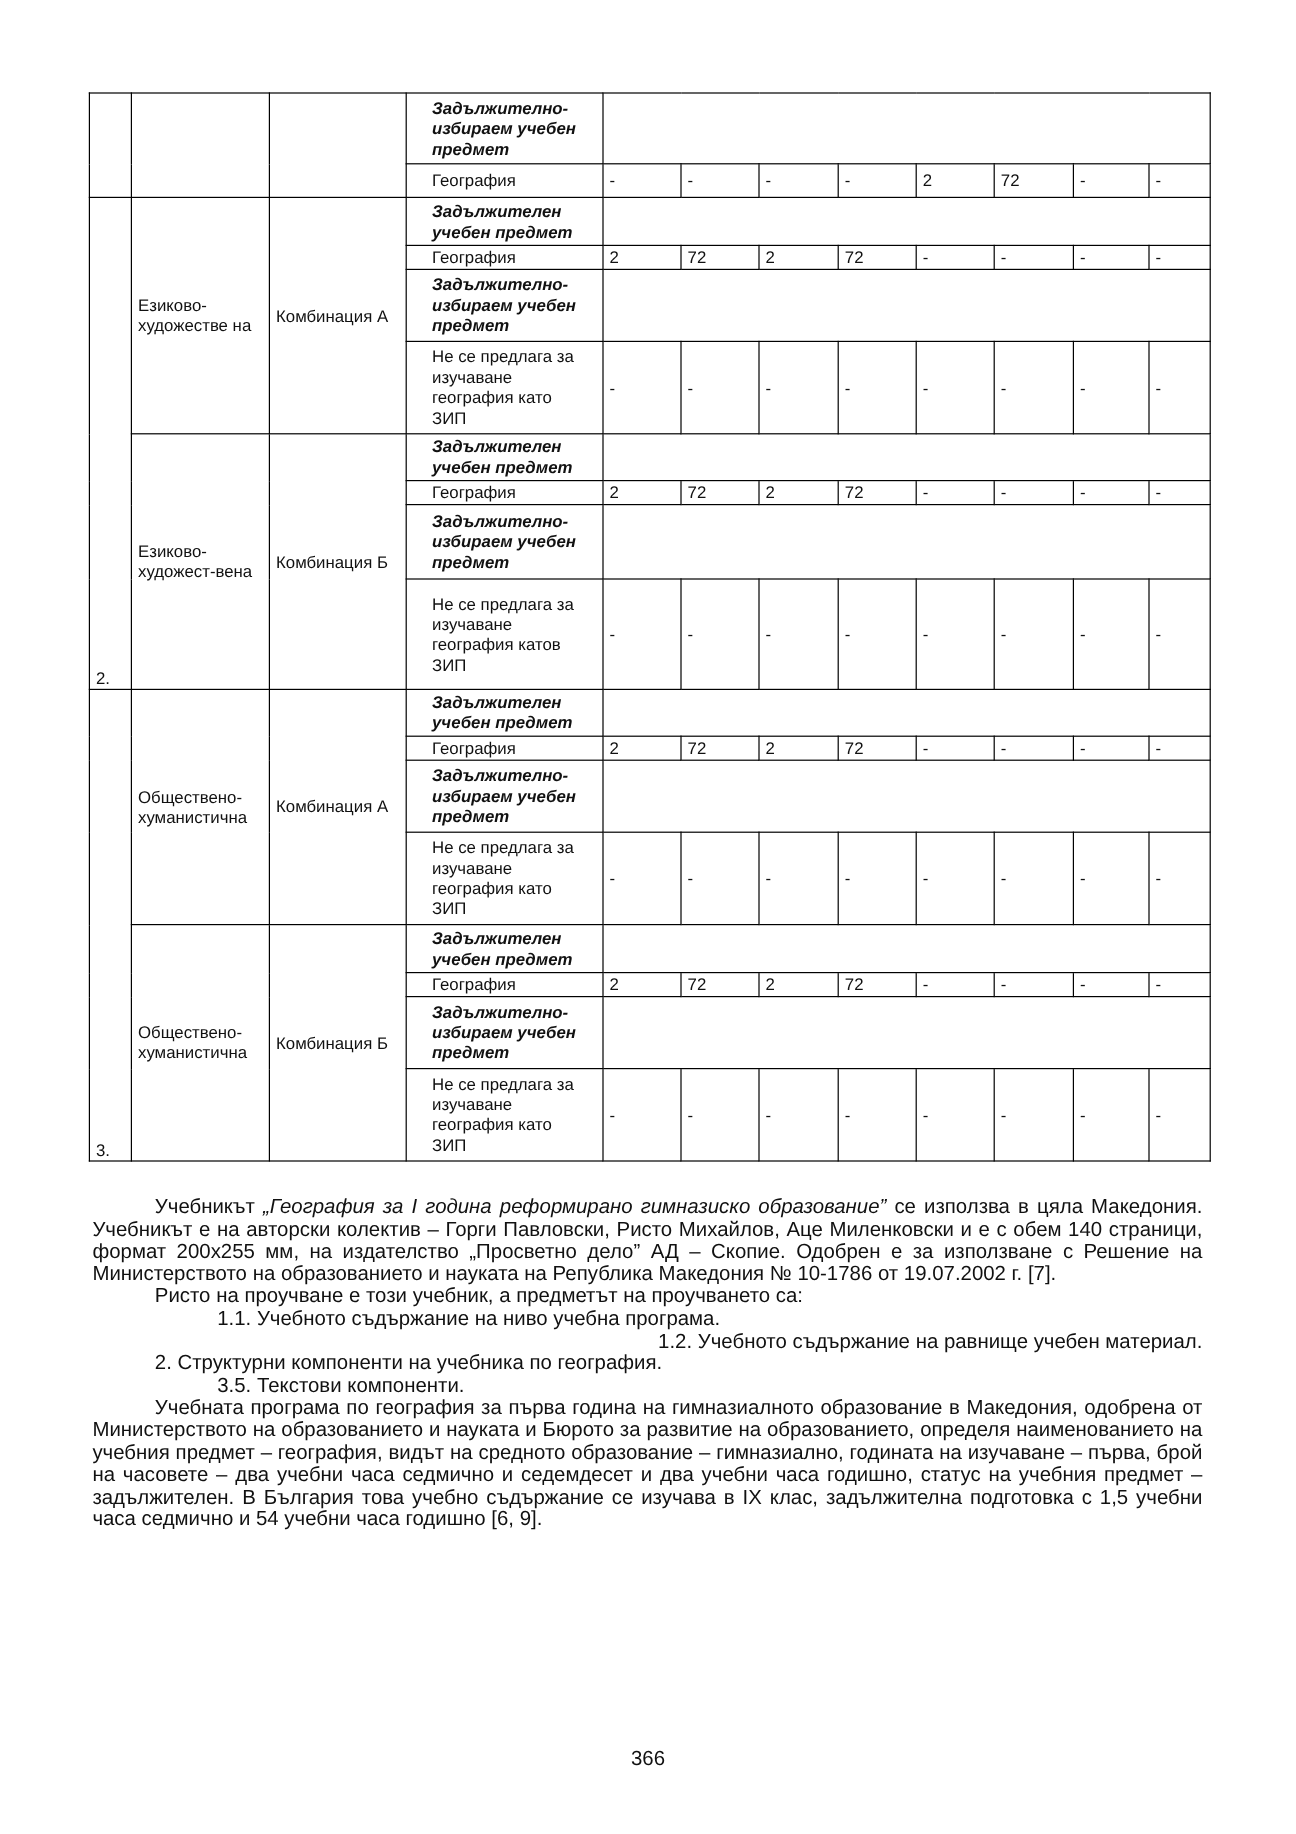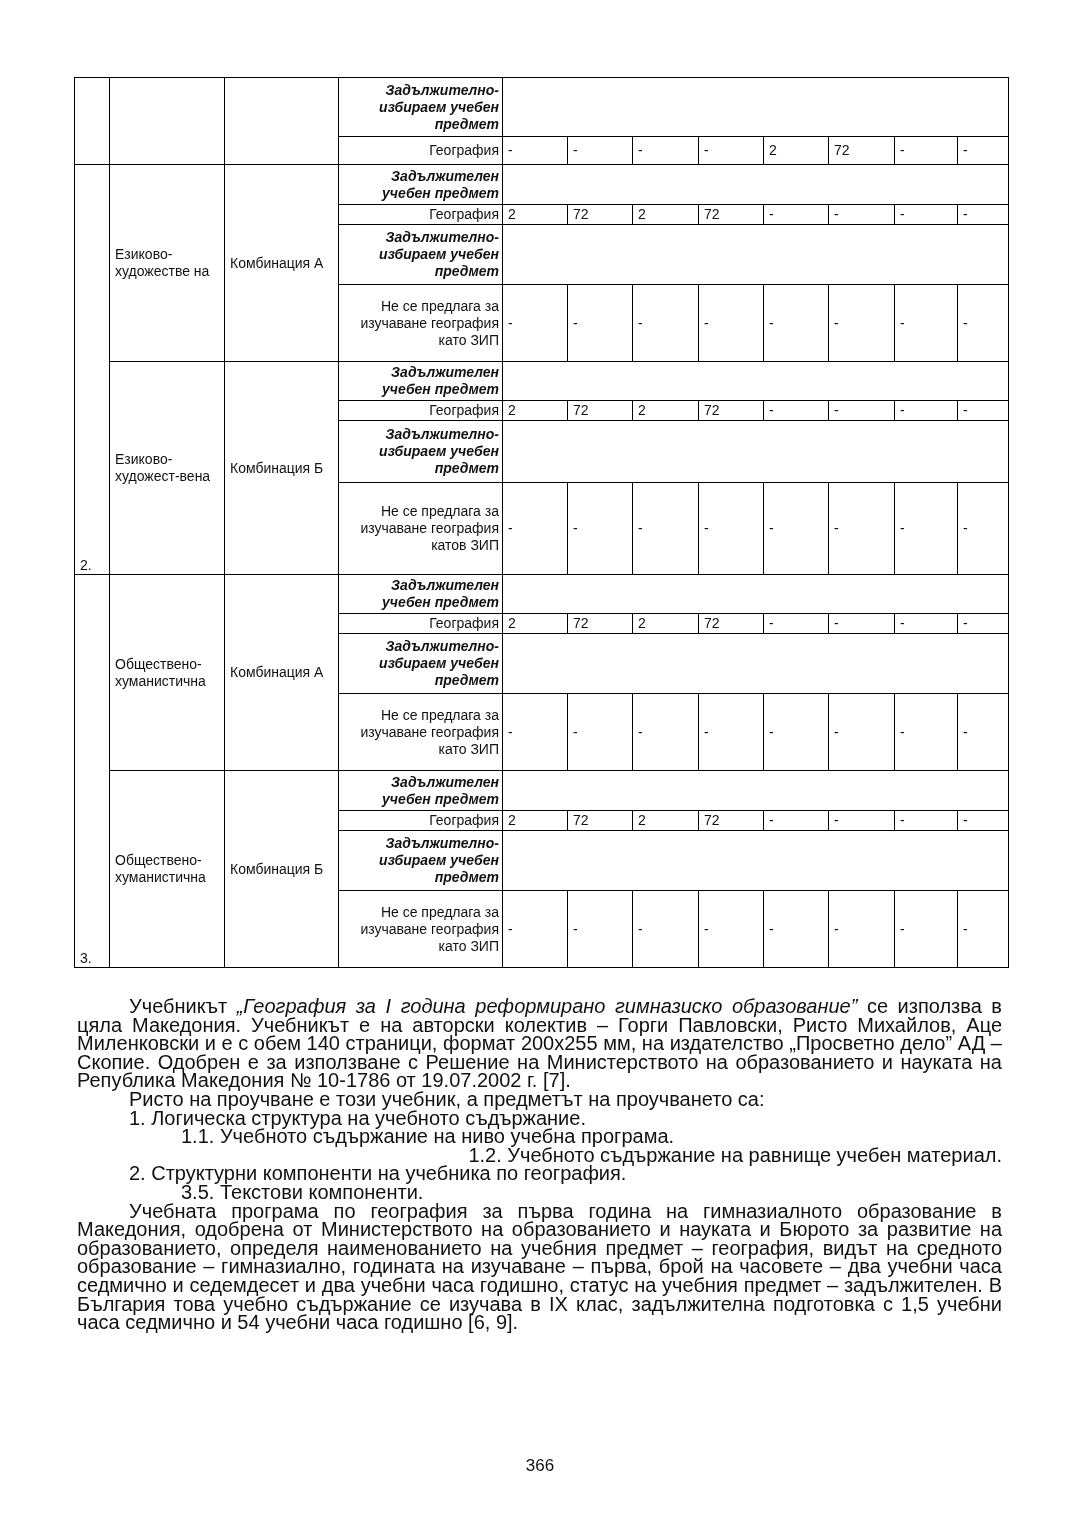--- a/index.html
+++ b/index.html
@@ -1,22 +1,22 @@
 <!DOCTYPE html>
 <html><head>
 <meta charset="utf-8">
 <style>
   html, body { margin:0; padding:0; background:#ffffff; }
   body { width:1080px; height:1528px; position:relative; font-family:"Liberation Sans", sans-serif; color:#111; }
   .tbl { position:absolute; left:74px; top:77px; width:934px; border-collapse:collapse; table-layout:fixed; font-size:14px; line-height:17px; }
   .tbl td { border:1.2px solid #000; padding:0 5px; vertical-align:middle; }
   .c-num { width:25px; vertical-align:bottom !important; }
-  .c-subj { width:153px; text-align:right; padding:0 3px !important; }
+  .c-subj { width:153px; text-align:left; padding:0 21px !important; }
   .hdr { font-weight:bold; font-style:italic; }
-  .text { position:absolute; left:77px; width:925px; font-size:20px; line-height:18.6px; text-align:justify; }
+  .text { position:absolute; left:77px; width:925px; font-size:17px; line-height:18.6px; text-align:justify; }
   .p { margin:0; }
   .ind1 { text-indent:52px; }
   .lvl1 { padding-left:52px; }
   .lvl2 { padding-left:104px; }
   .pagenum { position:absolute; top:1456px; left:0; width:1080px; text-align:center; font-size:17px; }
 </style>
 </head>
 <body>
 
 <table class="tbl">
@@ -183,21 +183,20 @@
         <td>-</td>
         <td>-</td>
       </tr>
     </tbody>
 </table>
 
 <div class="text" style="top:997px;">
   <p class="p ind1"><span>Учебникът </span><i>„География за I година реформирано гимназиско образование”</i><span> се използва в цяла Македония. Учебникът е на авторски колектив – Горги Павловски, Ристо Михайлов, Аце Миленковски и е с обем 140 страници, формат 200х255 мм, на издателство „Просветно дело” АД – Скопие. Одобрен е за използване с Решение на Министерството на образованието и науката на Република Македония № 10-1786 от 19.07.2002 г. [7].</span></p>
   <p class="p lvl1" style="text-align:left">Ристо на проучване е този учебник, а предметът на проучването са:</p>
   <div>
-    <p class="p lvl1" style="text-align:left">1. Логическа структура на учебното съдържание.</p>
     <p class="p lvl2" style="text-align:left">1.1. Учебното съдържание на ниво учебна програма.</p>
     <p class="p lvl2" style="text-align:right">1.2. Учебното съдържание на равнище учебен материал.</p>
     <p class="p lvl1" style="text-align:left">2. Структурни компоненти на учебника по география.</p>
     <p class="p lvl2" style="text-align:left">3.5. Текстови компоненти.</p>
   </div>
   <p class="p ind1">Учебната програма по география за първа година на гимназиалното образование в Македония, одобрена от Министерството на образованието и науката и Бюрото за развитие на образованието, определя наименованието на учебния предмет – география, видът на средното образование – гимназиално, годината на изучаване – първа, брой на часовете – два учебни часа седмично и седемдесет и два учебни часа годишно, статус на учебния предмет – задължителен. В България това учебно съдържание се изучава в IX клас, задължителна подготовка с 1,5 учебни часа седмично и 54 учебни часа годишно [6, 9].</p>
 </div>
 
 <div class="pagenum">366</div>
 

